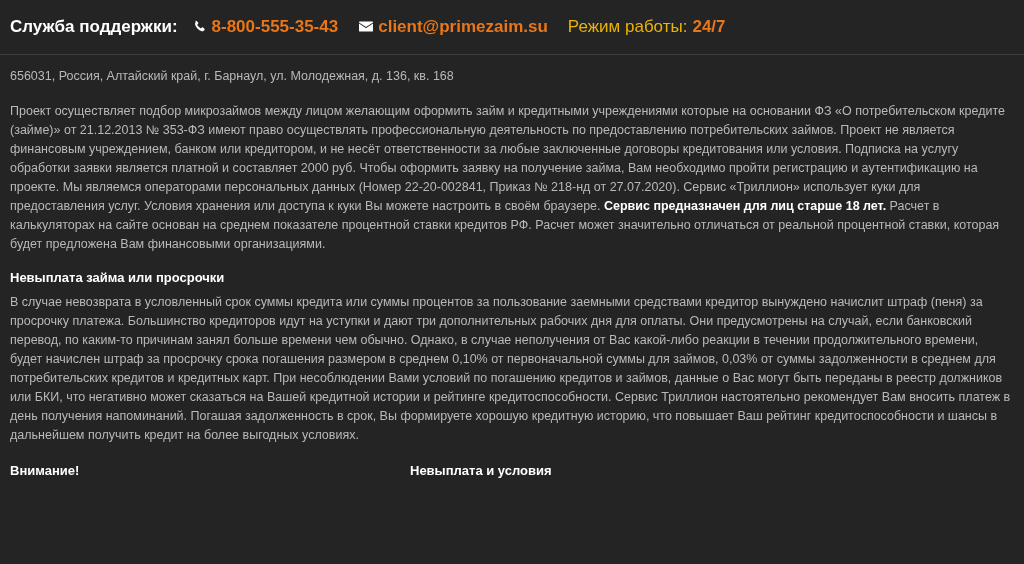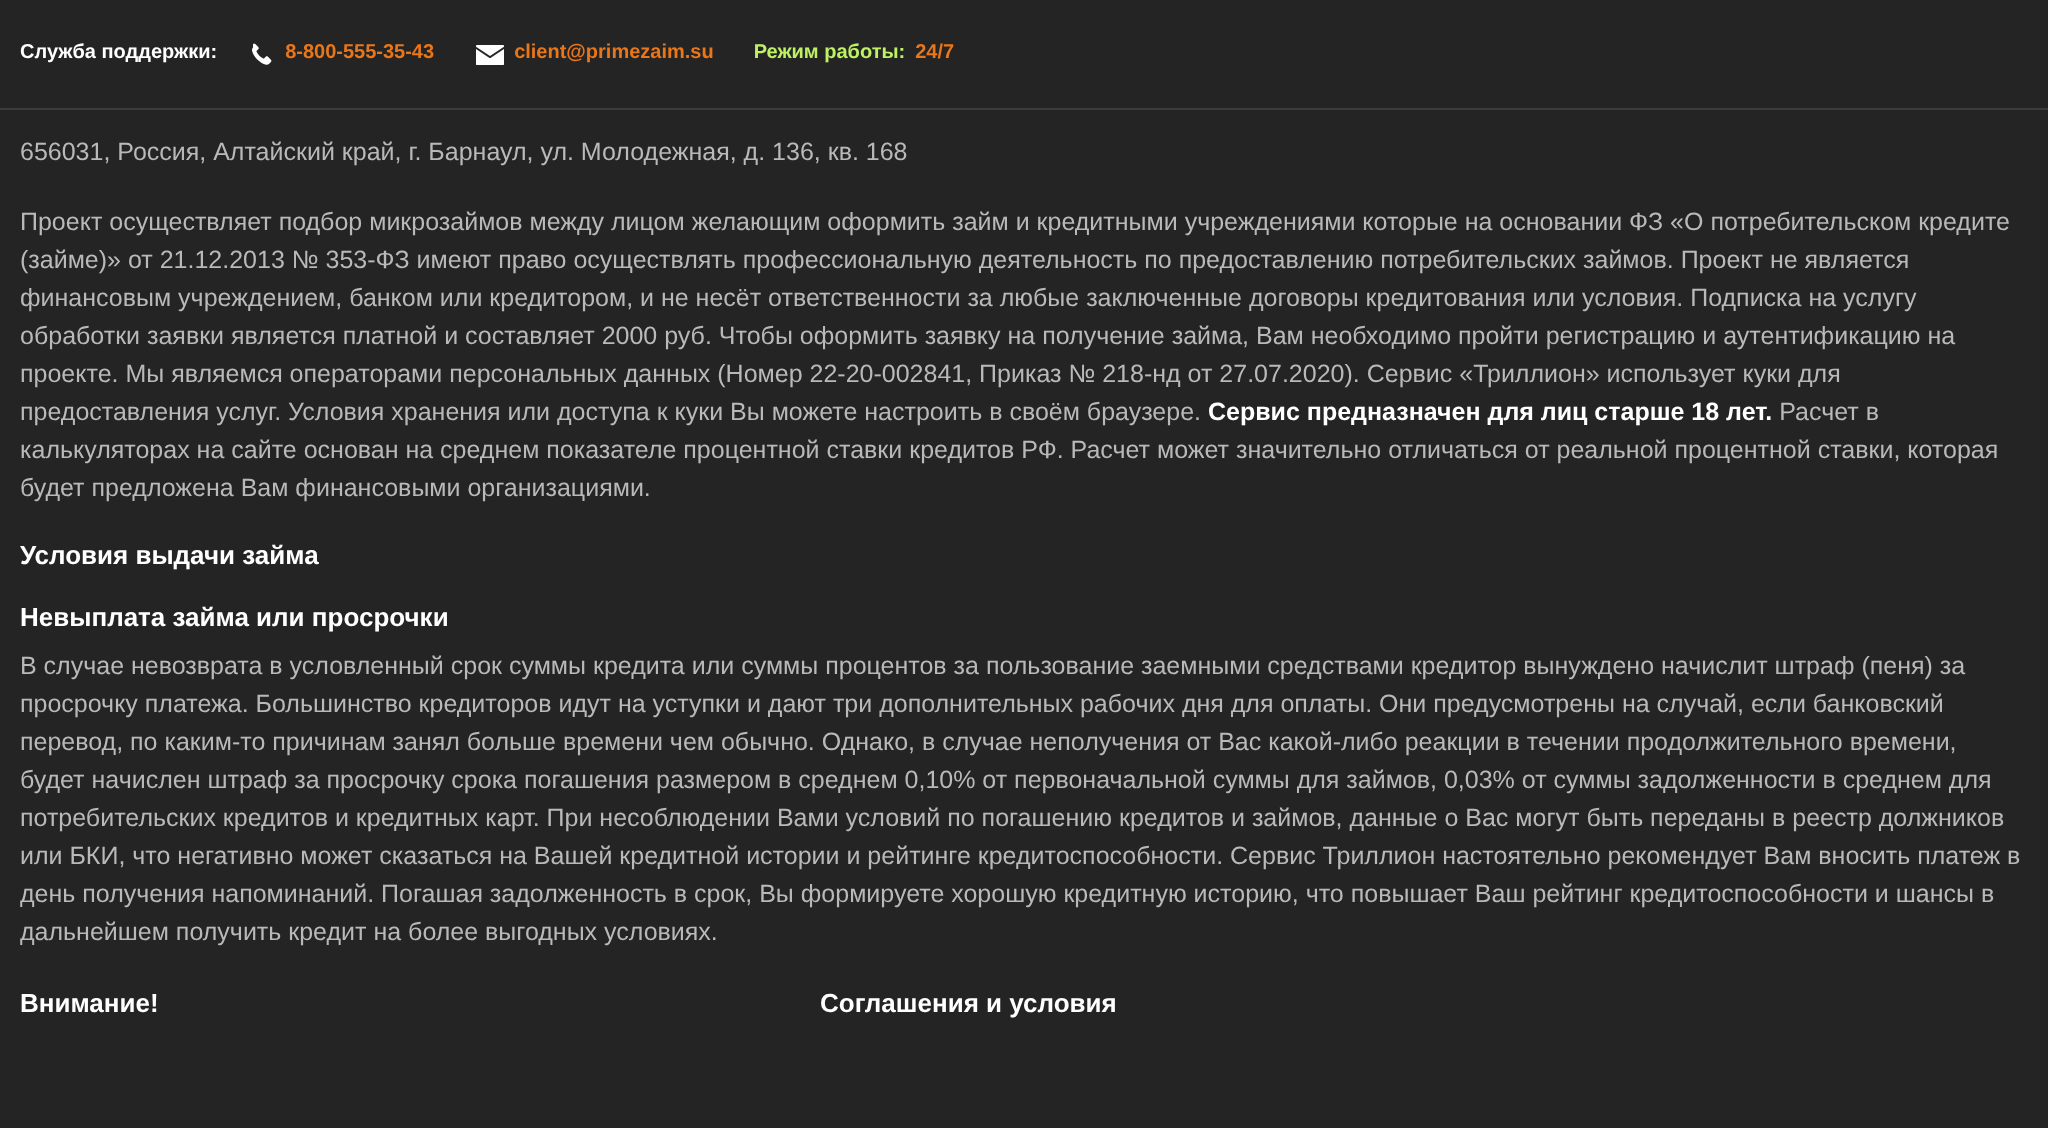--- a/index.html
+++ b/index.html
@@ -20,21 +20,21 @@
   }
 
   
   .support-bar {
     height: 55px;
     box-sizing: border-box;
     display: flex;
     align-items: center;
     padding: 0 10px 0 10px;
     border-bottom: 1px solid #3a3c3e;
-    font-size: 10px;
+    font-size: 17px;
   }
   .support-label {
     color: #ffffff;
     font-weight: bold;
     margin-right: 14px;
     white-space: nowrap;
   }
   .contact {
     display: inline-flex;
     align-items: center;
@@ -50,22 +50,22 @@
     margin-right: 5px;
     color: #ffffff;
   }
   .contact .ic svg { display: block; }
   .contact a, .contact span.val {
     color: #e8761a;
     font-weight: bold;
     text-decoration: none;
   }
   .hours-label {
-    color: #bef264;
-    font-weight: bold;
+    color: #eab308;
+    font-weight: normal;
     white-space: nowrap;
   }
   .hours-value {
     color: #e8761a;
     font-weight: bold;
     margin-left: 5px;
     white-space: nowrap;
   }
 
   
@@ -127,34 +127,33 @@
   <span class="hours-value">24/7</span>
 </div>
 
 <div class="content">
 
   <p class="legal">656031, Россия, Алтайский край, г. Барнаул, ул. Молодежная, д. 136, кв. 168</p>
 
   <p class="legal"><span>Проект осуществляет подбор микрозаймов между лицом желающим оформить займ и кредитными учреждениями которые на основании ФЗ «О потребительском кредите (займе)» от 21.12.2013 № 353-ФЗ имеют право осуществлять профессиональную деятельность по предоставлению потребительских займов. Проект не является финансовым учреждением, банком или кредитором, и не несёт ответственности за любые заключенные договоры кредитования или условия. Подписка на услугу обработки заявки является платной и составляет 2000 руб. Чтобы оформить заявку на получение займа, Вам необходимо пройти регистрацию и аутентификацию на проекте. Мы являемся операторами персональных данных (Номер 22-20-002841, Приказ № 218-нд от 27.07.2020). Сервис «Триллион» использует куки для предоставления услуг. Условия хранения или доступа к куки Вы можете настроить в своём браузере. </span><b>Сервис предназначен для лиц старше 18 лет.</b><span> Расчет в калькуляторах на сайте основан на среднем показателе процентной ставки кредитов РФ. Расчет может значительно отличаться от реальной процентной ставки, которая будет предложена Вам финансовыми организациями.</span></p>
 
   <div class="section">
-    <h3>Условия выдачи займа</h3>
   </div>
 
   <div class="section-penalty">
     <h3>Невыплата займа или просрочки</h3>
     <p>В случае невозврата в условленный срок суммы кредита или суммы процентов за пользование заемными средствами кредитор вынуждено начислит штраф (пеня) за просрочку платежа. Большинство кредиторов идут на уступки и дают три дополнительных рабочих дня для оплаты. Они предусмотрены на случай, если банковский перевод, по каким-то причинам занял больше времени чем обычно. Однако, в случае неполучения от Вас какой-либо реакции в течении продолжительного времени, будет начислен штраф за просрочку срока погашения размером в среднем 0,10% от первоначальной суммы для займов, 0,03% от суммы задолженности в среднем для потребительских кредитов и кредитных карт. При несоблюдении Вами условий по погашению кредитов и займов, данные о Вас могут быть переданы в реестр должников или БКИ, что негативно может сказаться на Вашей кредитной истории и рейтинге кредитоспособности. Сервис Триллион настоятельно рекомендует Вам вносить платеж в день получения напоминаний. Погашая задолженность в срок, Вы формируете хорошую кредитную историю, что повышает Ваш рейтинг кредитоспособности и шансы в дальнейшем получить кредит на более выгодных условиях.</p>
   </div>
 
   <div class="columns">
 
     <div class="col-left">
       <h3>Внимание!</h3>
 
     </div>
 
     <div class="col-right">
-      <h3>Соглашения и условия</h3>
+      <h3>Невыплата и условия</h3>
 
     </div>
 
   </div>
 </div>
 
 </body></html>

